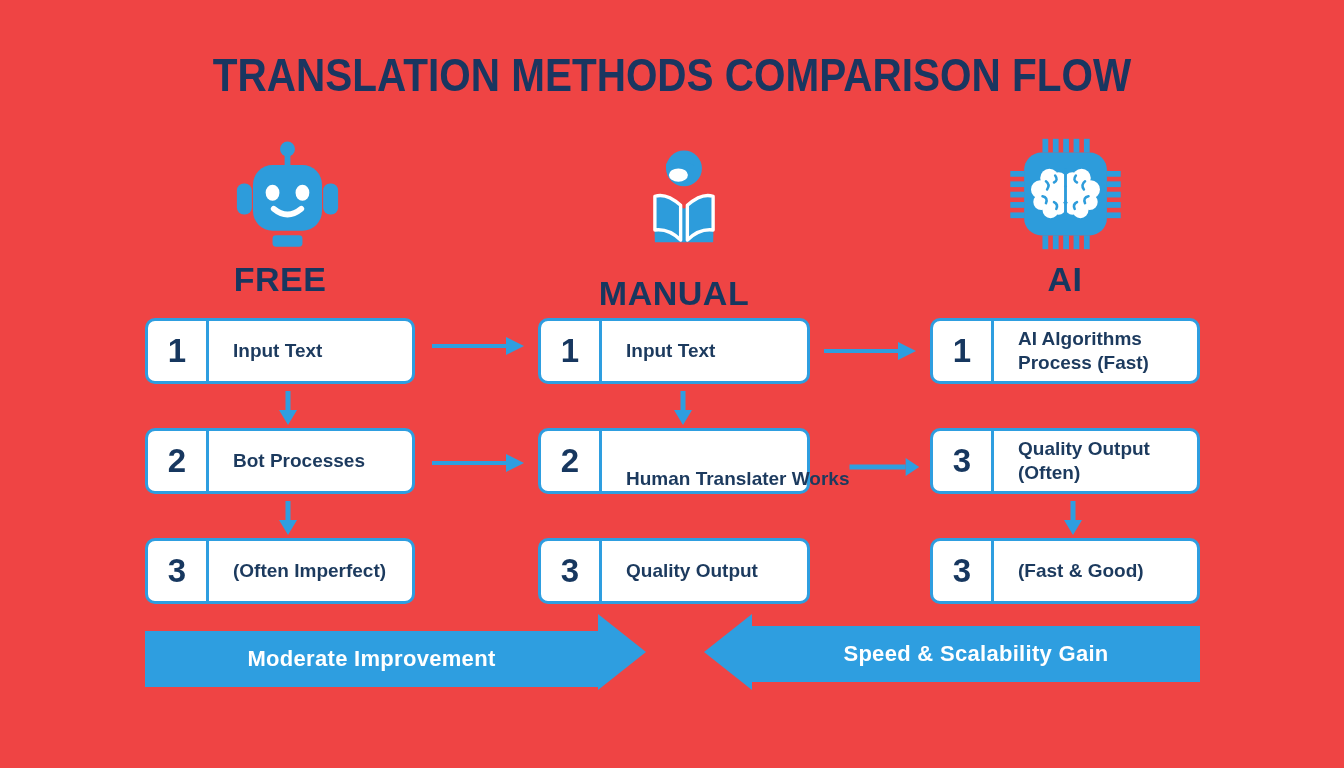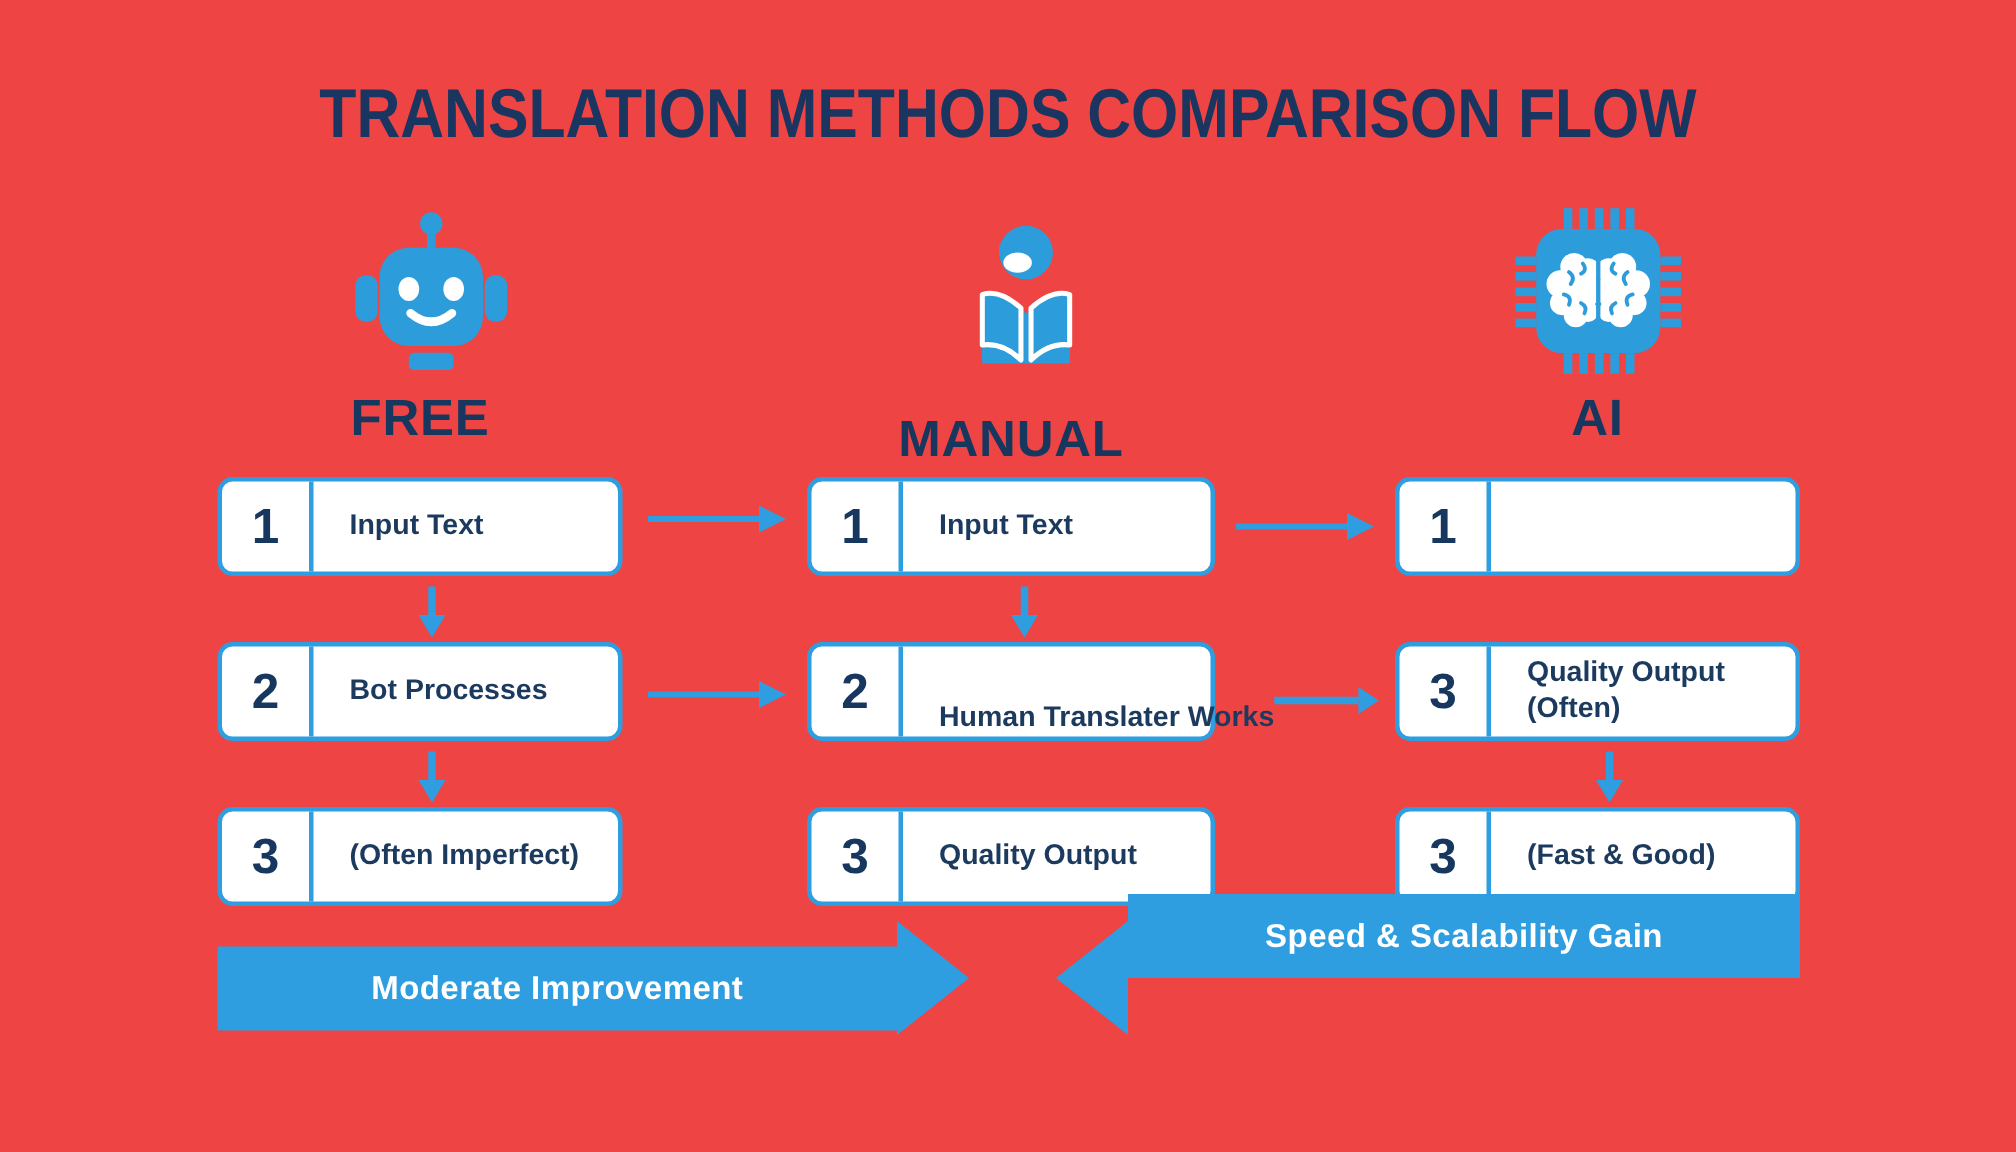--- a/index.html
+++ b/index.html
@@ -166,20 +166,24 @@
   </div>
   <div class="step-box" style="left:538px;top:538px;width:272px;">
     <div class="step-num">3</div>
     <div class="step-text">
       <span>Quality Output</span>
     </div>
   </div>
 
   <div class="step-box" style="left:930px;top:318px;width:270px;">
     <div class="step-num">1</div>
+    <div class="step-text">
+      <span>AI Algorithms</span>
+        <span>Process (Fast)</span>
+    </div>
   </div>
   <div class="step-box" style="left:930px;top:428px;width:270px;">
     <div class="step-num">3</div>
     <div class="step-text">
       <span>Quality Output</span>
         <span>(Often)</span>
     </div>
   </div>
   <div class="step-box" style="left:930px;top:538px;width:270px;">
     <div class="step-num">3</div>
@@ -240,18 +244,18 @@
 
   <div>
     <div class="banner-body" style="left:145px;top:631px;width:453px;">
       <span>Moderate Improvement</span>
     </div>
     <div class="banner-head head-right" style="left:598px;top:614px;"></div>
   </div>
 
   <div>
     <div class="banner-head head-left" style="left:704px;top:614px;"></div>
-    <div class="banner-body" style="left:752px;top:596px;width:448px;text-align:center;">
+    <div class="banner-body" style="left:752px;top:626px;width:448px;text-align:center;">
       <span>Speed &amp; Scalability Gain</span>
     </div>
   </div>
 
 </div>
 
 </body></html>

